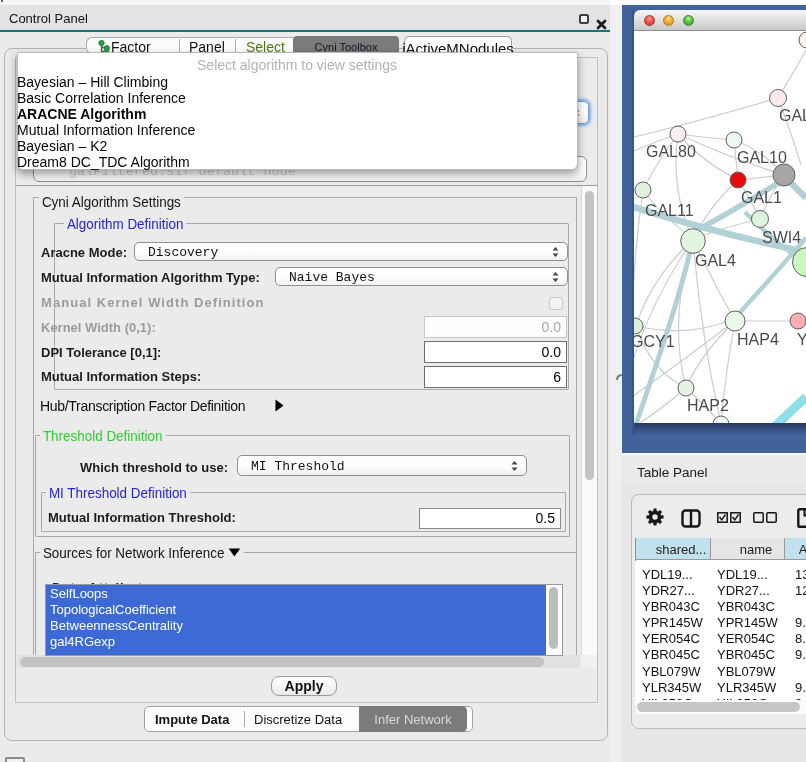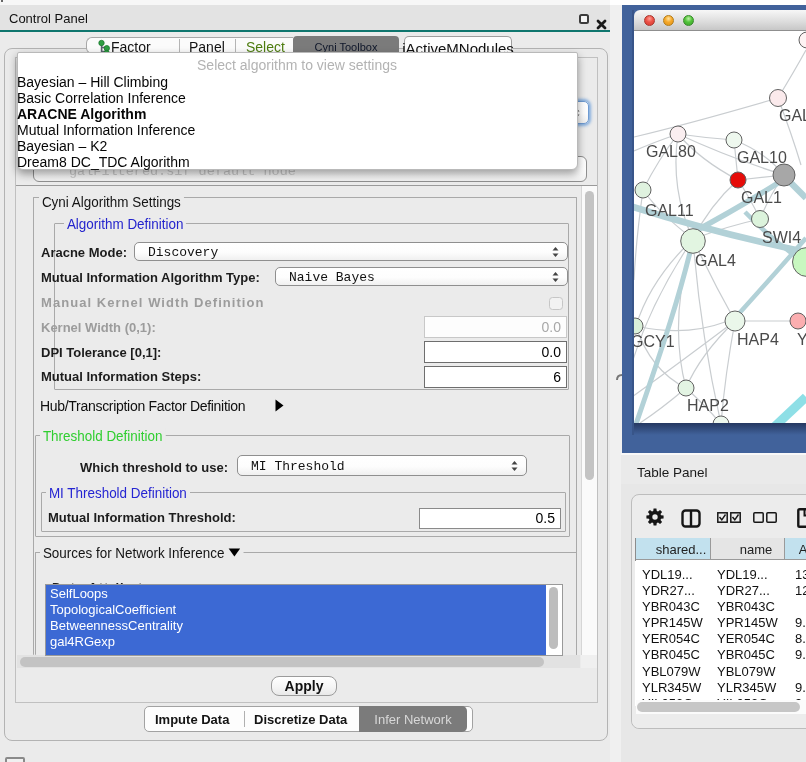--- a/index.html
+++ b/index.html
@@ -151,21 +151,21 @@
 <span class="abs" style="left:50px;top:634px;font-size:13px;color:#fff;">gal4RGexp</span>
 <div class="abs" style="left:549px;top:587px;width:9px;height:62px;background:#bdbdbd;border-radius:4.5px;"></div>
 
 <div class="abs" style="left:271px;top:676px;width:66px;height:20px;border:1px solid #9b9b9b;border-radius:8px;background:linear-gradient(#ffffff, #f4f4f4 60%, #e9e9e9);">
   <span style="position:absolute;left:50%;top:50%;transform:translate(-50%,-50%);font-size:14px;font-weight:bold;color:#111;">Apply</span>
 </div>
 
 <div class="abs" style="left:144px;top:706px;width:329px;height:26px;background:#fdfdfd;border:1px solid #a2a2a2;border-radius:5px;"></div>
 <span class="abs" style="left:155px;top:712px;font-size:13px;font-weight:bold;color:#141414;">Impute Data</span>
 <div class="abs" style="left:244px;top:711px;width:1px;height:16px;background:#b0b0b0;"></div>
-<span class="abs" style="left:254px;top:712px;font-size:13px;font-weight:bold;color:#141414;">Discretize Data</span>
+<span class="abs" style="left:254px;top:712px;font-size:13px;font-weight:normal;color:#141414;">Discretize Data</span>
 <div class="abs" style="left:359px;top:706px;width:108px;height:26px;background:#7b7b7b;border-radius:0 5px 5px 0;">
   <span style="position:absolute;left:50%;top:50%;transform:translate(-50%,-50%);font-size:13px;color:#d8d8d8;white-space:nowrap;">Infer Network</span>
 </div>
 
 <div class="abs" style="left:5px;top:757px;width:20px;height:12px;border:2px solid #8a8a8a;border-radius:2px;background:#f0f0f0;"></div>
 
 <div class="abs" style="left:17px;top:52px;width:561px;height:118px;background:#fff;border:1px solid #b9b9b9;border-radius:2px 2px 6px 6px;box-shadow:0 4px 9px rgba(0,0,0,0.38);"></div>
 <span class="abs" style="left:297px;top:57px;transform:translateX(-50%);font-size:14px;color:#b3b3b3;">Select algorithm to view settings</span>
 <span class="abs" style="left:17px;top:74px;font-size:14px;line-height:16px;color:#060606;">Bayesian – Hill Climbing</span>
 <span class="abs" style="left:17px;top:90px;font-size:14px;line-height:16px;color:#060606;">Basic Correlation Inference</span>

